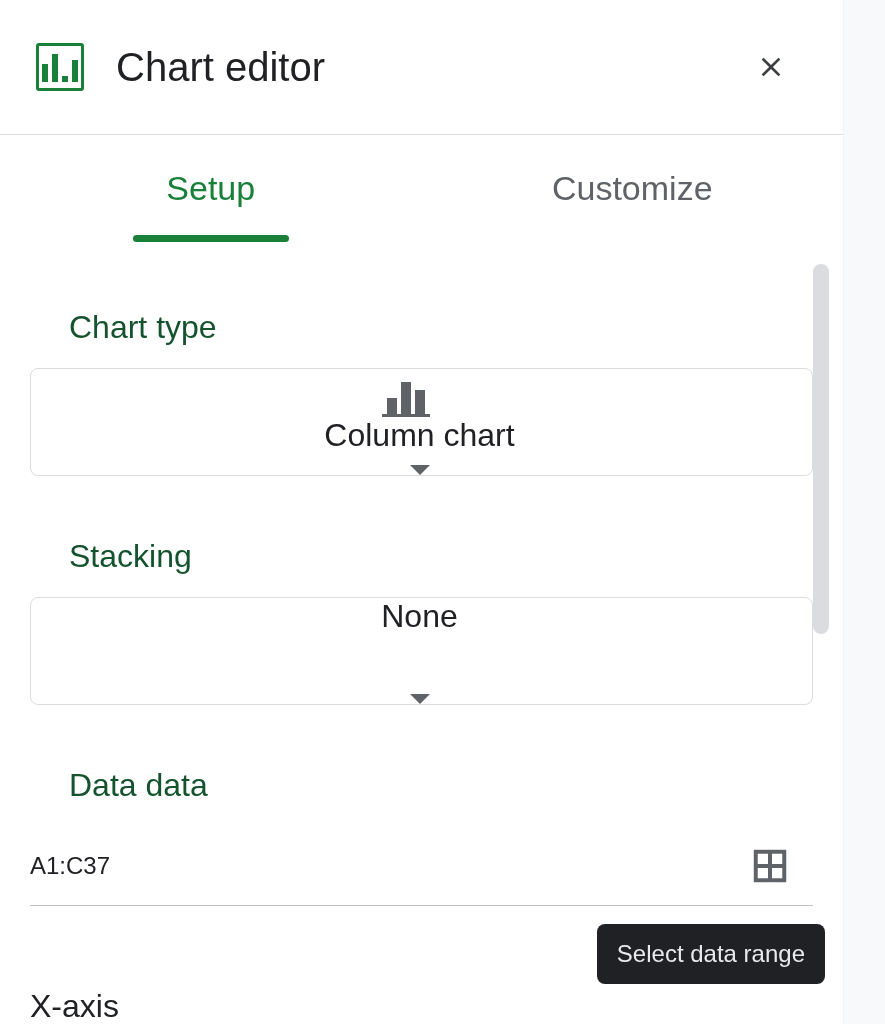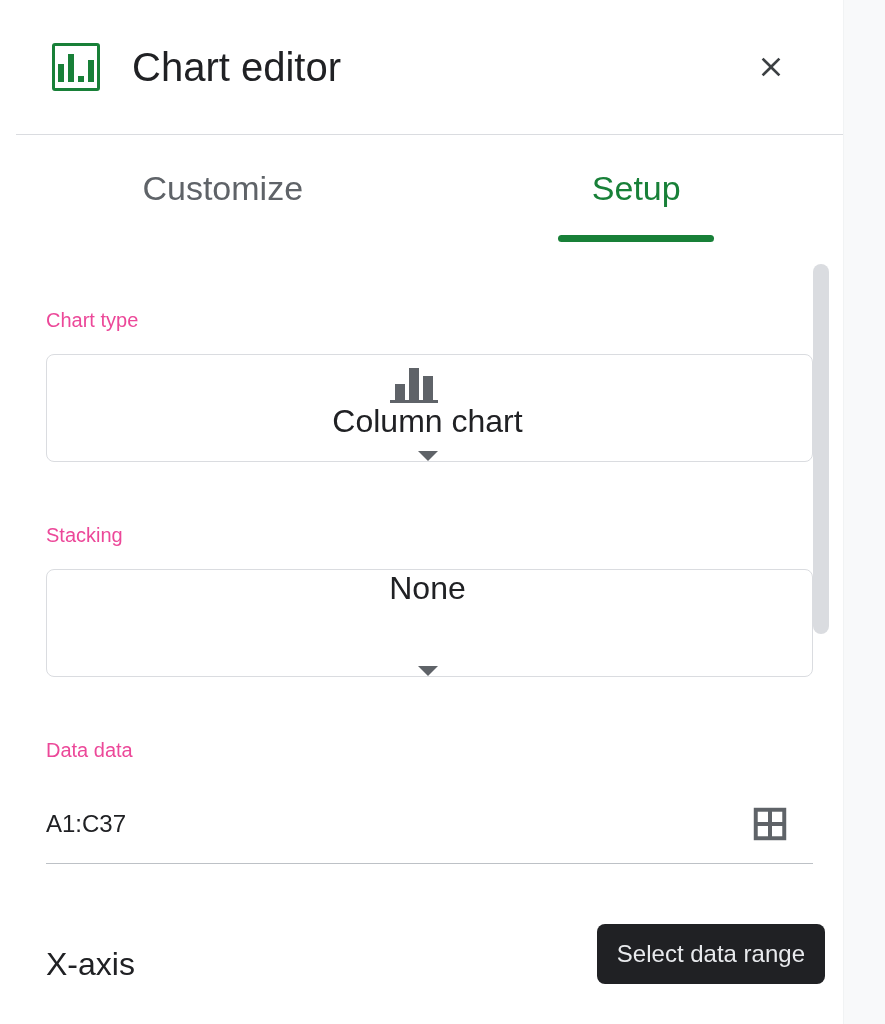--- a/index.html
+++ b/index.html
@@ -13,21 +13,20 @@
       width: 885px;
       height: 1024px;
       overflow: hidden;
       position: relative;
     }
     .container {
       width: 843px;
       height: 1024px;
       background: #fff;
       position: relative;
-      padding-left: 16px;
     }
     
     .header {
       display: flex;
       align-items: center;
       padding: 36px 32px 36px 36px;
       height: 134px;
     }
     .header-icon-box {
       width: 48px;
@@ -98,24 +97,25 @@
       height: 7px;
       background: #188038;
       border-radius: 4px;
     }
     .content {
       padding: 0 30px;
       position: relative;
     }
     
     .section-label {
-      font-size: 20px;
-      color: #ec4899;
+      font-size: 32px;
+      color: #14532d;
       margin-top: 62px;
       margin-bottom: 22px;
+      margin-left: 39px;
     }
     .section-label.first {
       margin-top: 68px;
     }
     
     .dropdown {
       border: 1px solid #dadce0;
       border-radius: 8px;
       height: 108px;
       display: flex;
@@ -235,26 +235,26 @@
     <div class="close-btn">
       <svg viewBox="0 0 24 24">
         <path d="M19 6.41L17.59 5 12 10.59 6.41 5 5 6.41 10.59 12 5 17.59 6.41 19 12 13.41 17.59 19 19 17.59 13.41 12z" fill="#3c4043"></path>
       </svg>
     </div>
   </div>
 
   <div class="divider"></div>
 
   <div class="tabs">
-    <div class="tab">
-      <span>Customize</span>
-    </div>
     <div class="tab active">
       <span>Setup</span>
       <div class="tab-underline"></div>
+    </div>
+    <div class="tab">
+      <span>Customize</span>
     </div>
   </div>
 
   <div class="content">
 
     <div class="section-label first">Chart type</div>
     <div class="dropdown">
       <div class="dropdown-icon">
         <div class="col c1"></div>
         <div class="col c2"></div>

